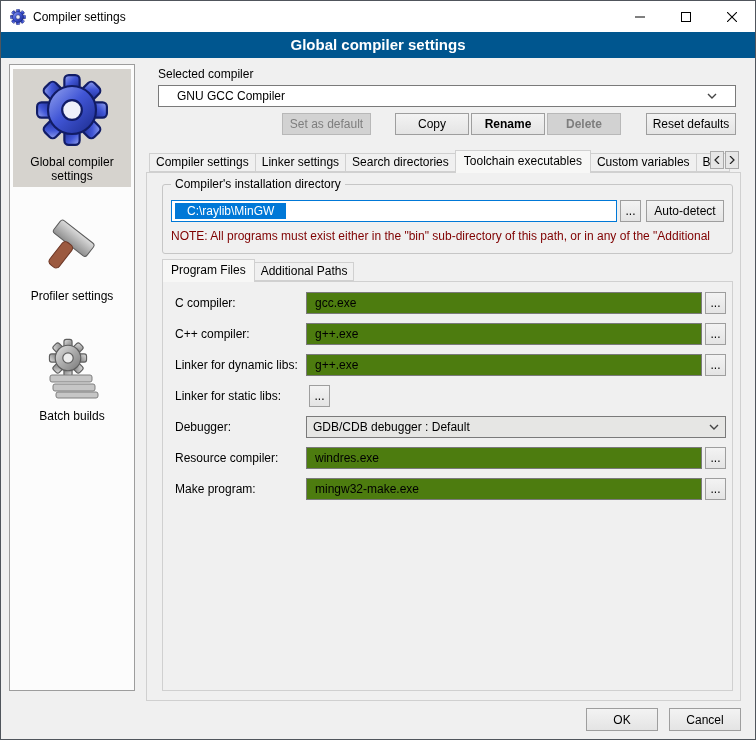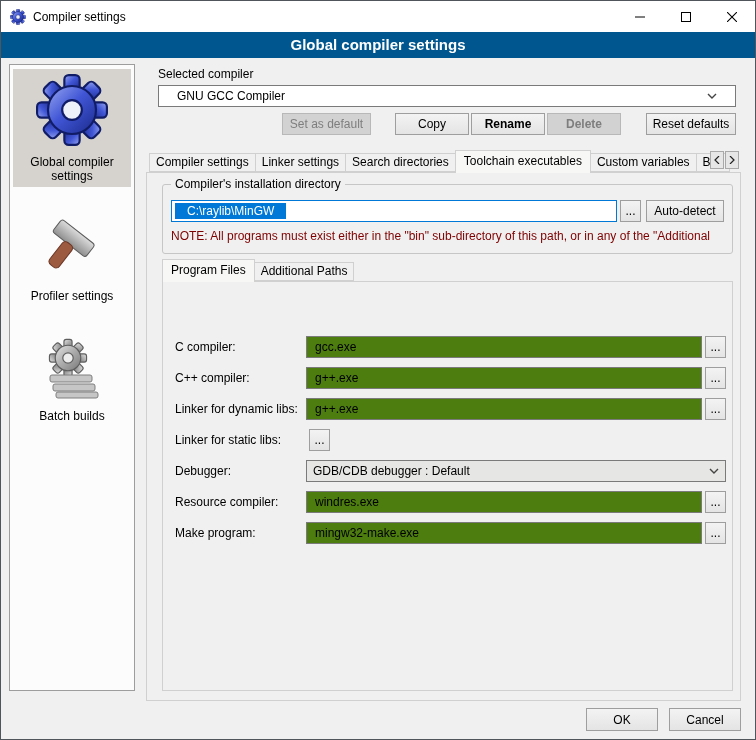--- a/index.html
+++ b/index.html
@@ -71,21 +71,21 @@
   .autodetect { width: 78px; height: 22px; margin-left: 5px; flex: none; }
   .note { position: absolute; left: 8px; top: 44px; right: 3px; color: var(--note, #7f0000);
           white-space: nowrap; overflow: hidden; }
 
   .subtabstrip { position: absolute; left: 15px; top: 85px; height: 23px;
                  display: flex; align-items: flex-end; z-index: 2; }
   .subpanel { position: absolute; left: 15px; top: 108px; width: 571px; height: 410px;
               border: 1px solid #d0d0d0; background: #f0f0f0; }
 
   
-  .frow { position: absolute; left: 12px; right: 6px; height: 22px; display: flex; align-items: center; margin-top: 44px; }
+  .frow { position: absolute; left: 12px; right: 6px; height: 22px; display: flex; align-items: center; }
   .flabel { width: 131px; flex: none; white-space: nowrap; }
   .finput { flex: 1; height: 22px; border: 1px solid #7a7a7a; background: #4d7c0f;
             padding: 0 8px; font: inherit; min-width: 0; }
   .fbrowse { width: 21px; height: 22px; margin-left: 3px; flex: none; }
   .fcombo { flex: 1; height: 22px; border: 1px solid #7a7a7a; background: #e6e6e4;
             display: flex; align-items: center; padding: 0 6px; }
   .fcombo .chev { margin-left: auto; display: inline-flex; }
 
   
   .footer-btn { position: absolute; height: 23px; width: 72px; }

